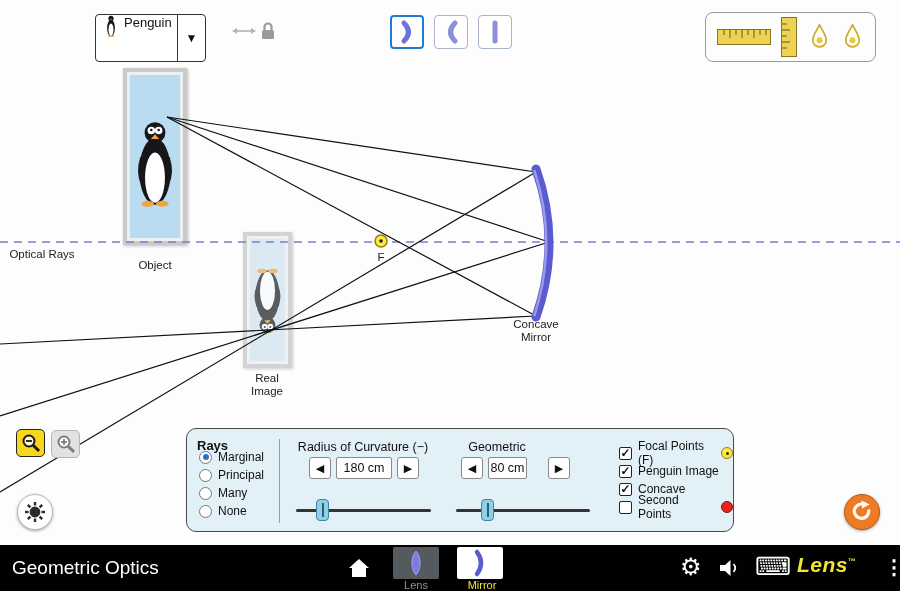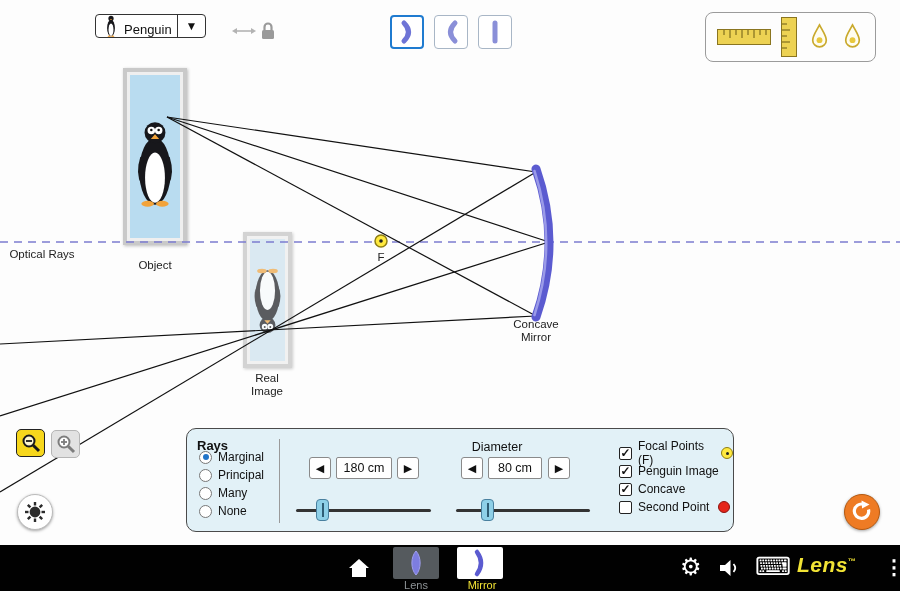--- a/index.html
+++ b/index.html
@@ -2,22 +2,22 @@
 <html><head>
 <meta charset="utf-8">
 <style>
   * { margin:0; padding:0; box-sizing:border-box; }
   html,body { width:900px; height:591px; }
   body { font-family:"Liberation Sans", sans-serif; background:#fff; overflow:hidden; }
   #app { position:relative; width:900px; height:591px; background:#fdfdfd; }
   .abs { position:absolute; }
 
   
-  .combo { left:95px; top:14px; width:111px; height:24px; background:#fff;
-           border:1.5px solid #333; border-radius:4px; display:flex; align-items:flex-end; cursor:pointer; }
+  .combo { left:95px; top:14px; width:111px; height:48px; background:#fff;
+           border:1.5px solid #333; border-radius:4px; display:flex; align-items:flex-start; cursor:pointer; }
   .combo .penguin-mini { width:14px; height:22px; margin-left:8px; }
   .combo .combo-label { font-size:13px; color:#111; margin-left:6px; flex:1; }
   .combo .combo-arrow { width:28px; height:100%; border-left:1.5px solid #333; display:flex;
                         align-items:center; justify-content:center; font-size:12px; color:#111; }
 
   .lock-group { left:232px; top:18px; width:46px; height:26px; display:flex; align-items:center; gap:2px; }
 
   .shape-btn { top:15px; width:34px; height:34px; background:#fff; border:1.5px solid #a8b6c6;
                border-radius:4px; display:flex; align-items:center; justify-content:center; cursor:pointer; }
   .shape-btn.selected { border:2px solid #1f7bd0; }
@@ -269,61 +269,63 @@
       <span class="radio"></span>
       <span class="radio-label">Many</span>
     </div>
     <div class="abs radio-row" style="top:75px">
       <span class="radio"></span>
       <span class="radio-label">None</span>
     </div>
 
     <div class="abs v-divider"></div>
 
+    <div class="abs num-label" style="left:100px;top:11px;width:152px">Radius of Curvature (−)</div>
     <div class="abs arrow-btn" style="left:122px;top:28px">◀</div>
     <div class="abs value-box" style="left:149px;top:28px;width:56px">180 cm</div>
     <div class="abs arrow-btn" style="left:210px;top:28px">▶</div>
     <div class="abs slider-track" style="left:109px;width:135px"></div>
     <div class="slider-thumb" style="left:129px"></div>
 
-    <div class="abs num-label" style="left:240px;top:11px;width:140px">Diameter</div>
+    <div class="abs num-label" style="left:240px;top:11px;width:140px">Geometric</div>
     <div class="abs arrow-btn" style="left:274px;top:28px">◀</div>
-    <div class="abs value-box" style="left:301px;top:28px;width:54px">80 cm</div>
+    <div class="abs value-box" style="left:301px;top:28px;width:39px">80 cm</div>
     <div class="abs arrow-btn" style="left:361px;top:28px">▶</div>
     <div class="abs slider-track" style="left:269px;width:134px"></div>
     <div class="slider-thumb" style="left:294px"></div>
 
     <div class="abs cb-row" style="top:17px">
       <span class="cb">✓</span>
       <span class="cb-label">Focal Points (F)</span>
       <span class="focal-dot"></span>
     </div>
     <div class="abs cb-row" style="top:35px">
       <span class="cb">✓</span>
       <span class="cb-label">Penguin Image</span>
     </div>
     <div class="abs cb-row" style="top:53px">
       <span class="cb">✓</span>
       <span class="cb-label">Concave</span>
     </div>
     <div class="abs cb-row" style="top:71px">
       <span class="cb"></span>
-      <span class="cb-label">Second Point</span>
+      <span class="cb-label">Second Points</span>
       <span class="red-dot"></span>
     </div>
   </div>
 
   <div class="abs round-btn reset-btn" style="z-index:4">
     <svg width="24" height="24">
       <path d="M18.5 9.5 A7.2 7.2 0 1 1 13.5 4.3" stroke="#fff" stroke-width="3.2" fill="none"></path>
       <polygon points="11.5,0.5 19.5,4.5 12,8.5" fill="#fff"></polygon>
     </svg>
   </div>
 
   <div class="abs navbar">
+    <div class="abs nav-title">Geometric Optics</div>
 
     <svg class="abs" style="left:348px;top:12px;cursor:pointer" width="22" height="22">
       <polygon points="11,2 21,11 1,11" fill="#fff"></polygon>
       <rect x="4" y="11" width="14" height="9" fill="#fff"></rect>
     </svg>
 
     <div class="abs tab-rect tab-lens">
       <svg width="24" height="30">
         <path d="M12 3 C17.5 9 17.5 21 12 27 C6.5 21 6.5 9 12 3 Z" fill="#7d7de0" stroke="#9f9fee" stroke-width="1"></path>
       </svg>

